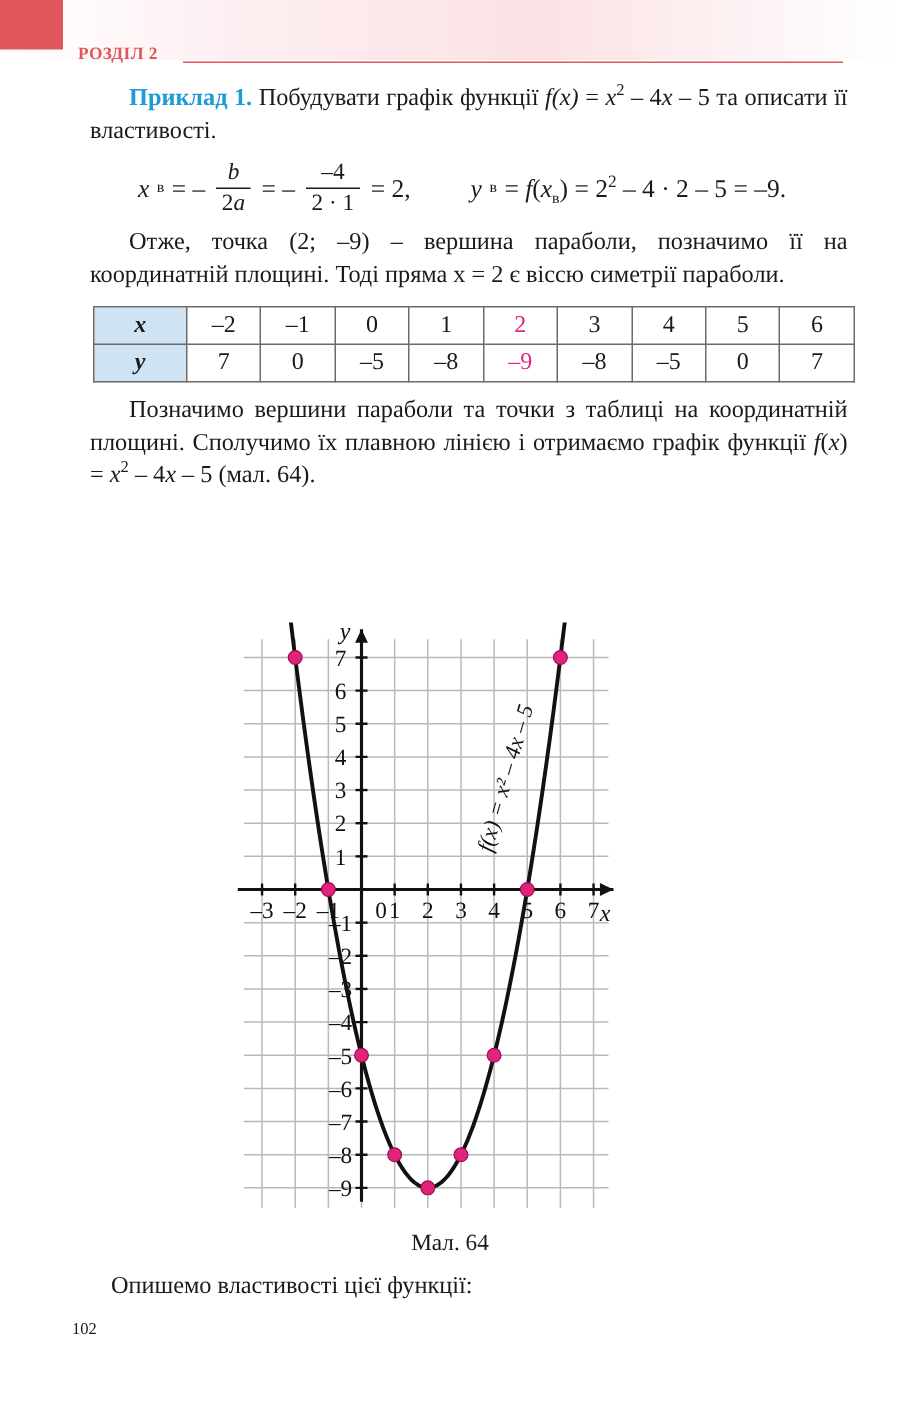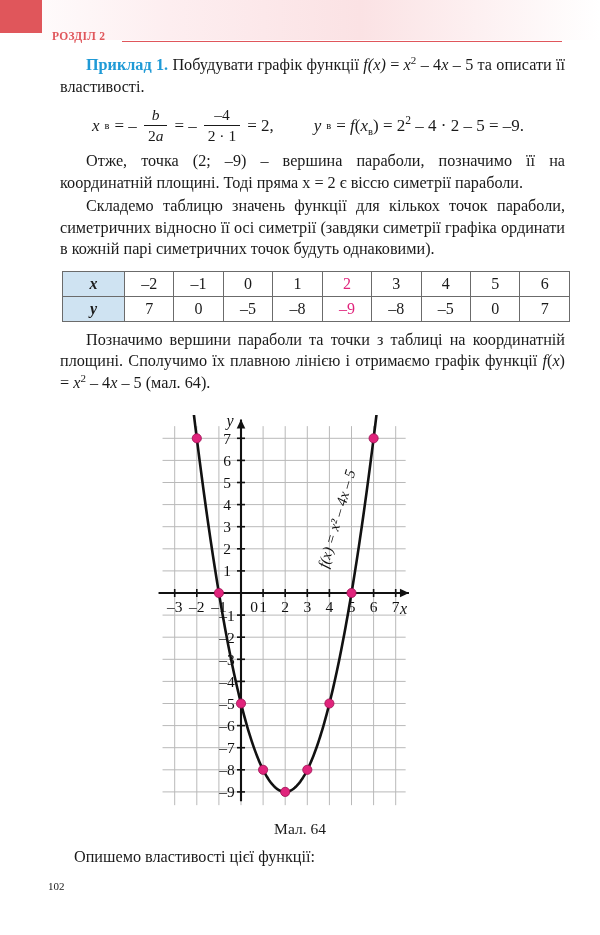--- a/index.html
+++ b/index.html
@@ -121,21 +121,20 @@
       <span>= 2,</span>
     </span>
     <span class="fml">
       <i>y</i>
         <span class="sub">в</span>
       <span>= <i>f</i>(<i>x</i><span class="sub">в</span>) = 2<sup>2</sup> – 4 · 2 – 5 = –9.</span>
     </span>
   </div>
 
   <p class="para">Отже, точка (2; –9) – вершина параболи, позначимо її на координатній площині. Тоді пряма x = 2 є віссю симетрії параболи.</p>
-  <p class="para">Складемо таблицю значень функції для кількох точок параболи, симетричних відносно її осі симетрії (завдяки симетрії графіка ординати в кожній парі симетричних точок будуть однаковими).</p>
 
   <table class="vtable">
     <tbody>
         <tr>
       <td class="head">x</td>
       <td class="cell">–2</td>
       <td class="cell">–1</td>
       <td class="cell">0</td>
       <td class="cell">1</td>
       <td class="cell hi">2</td>

